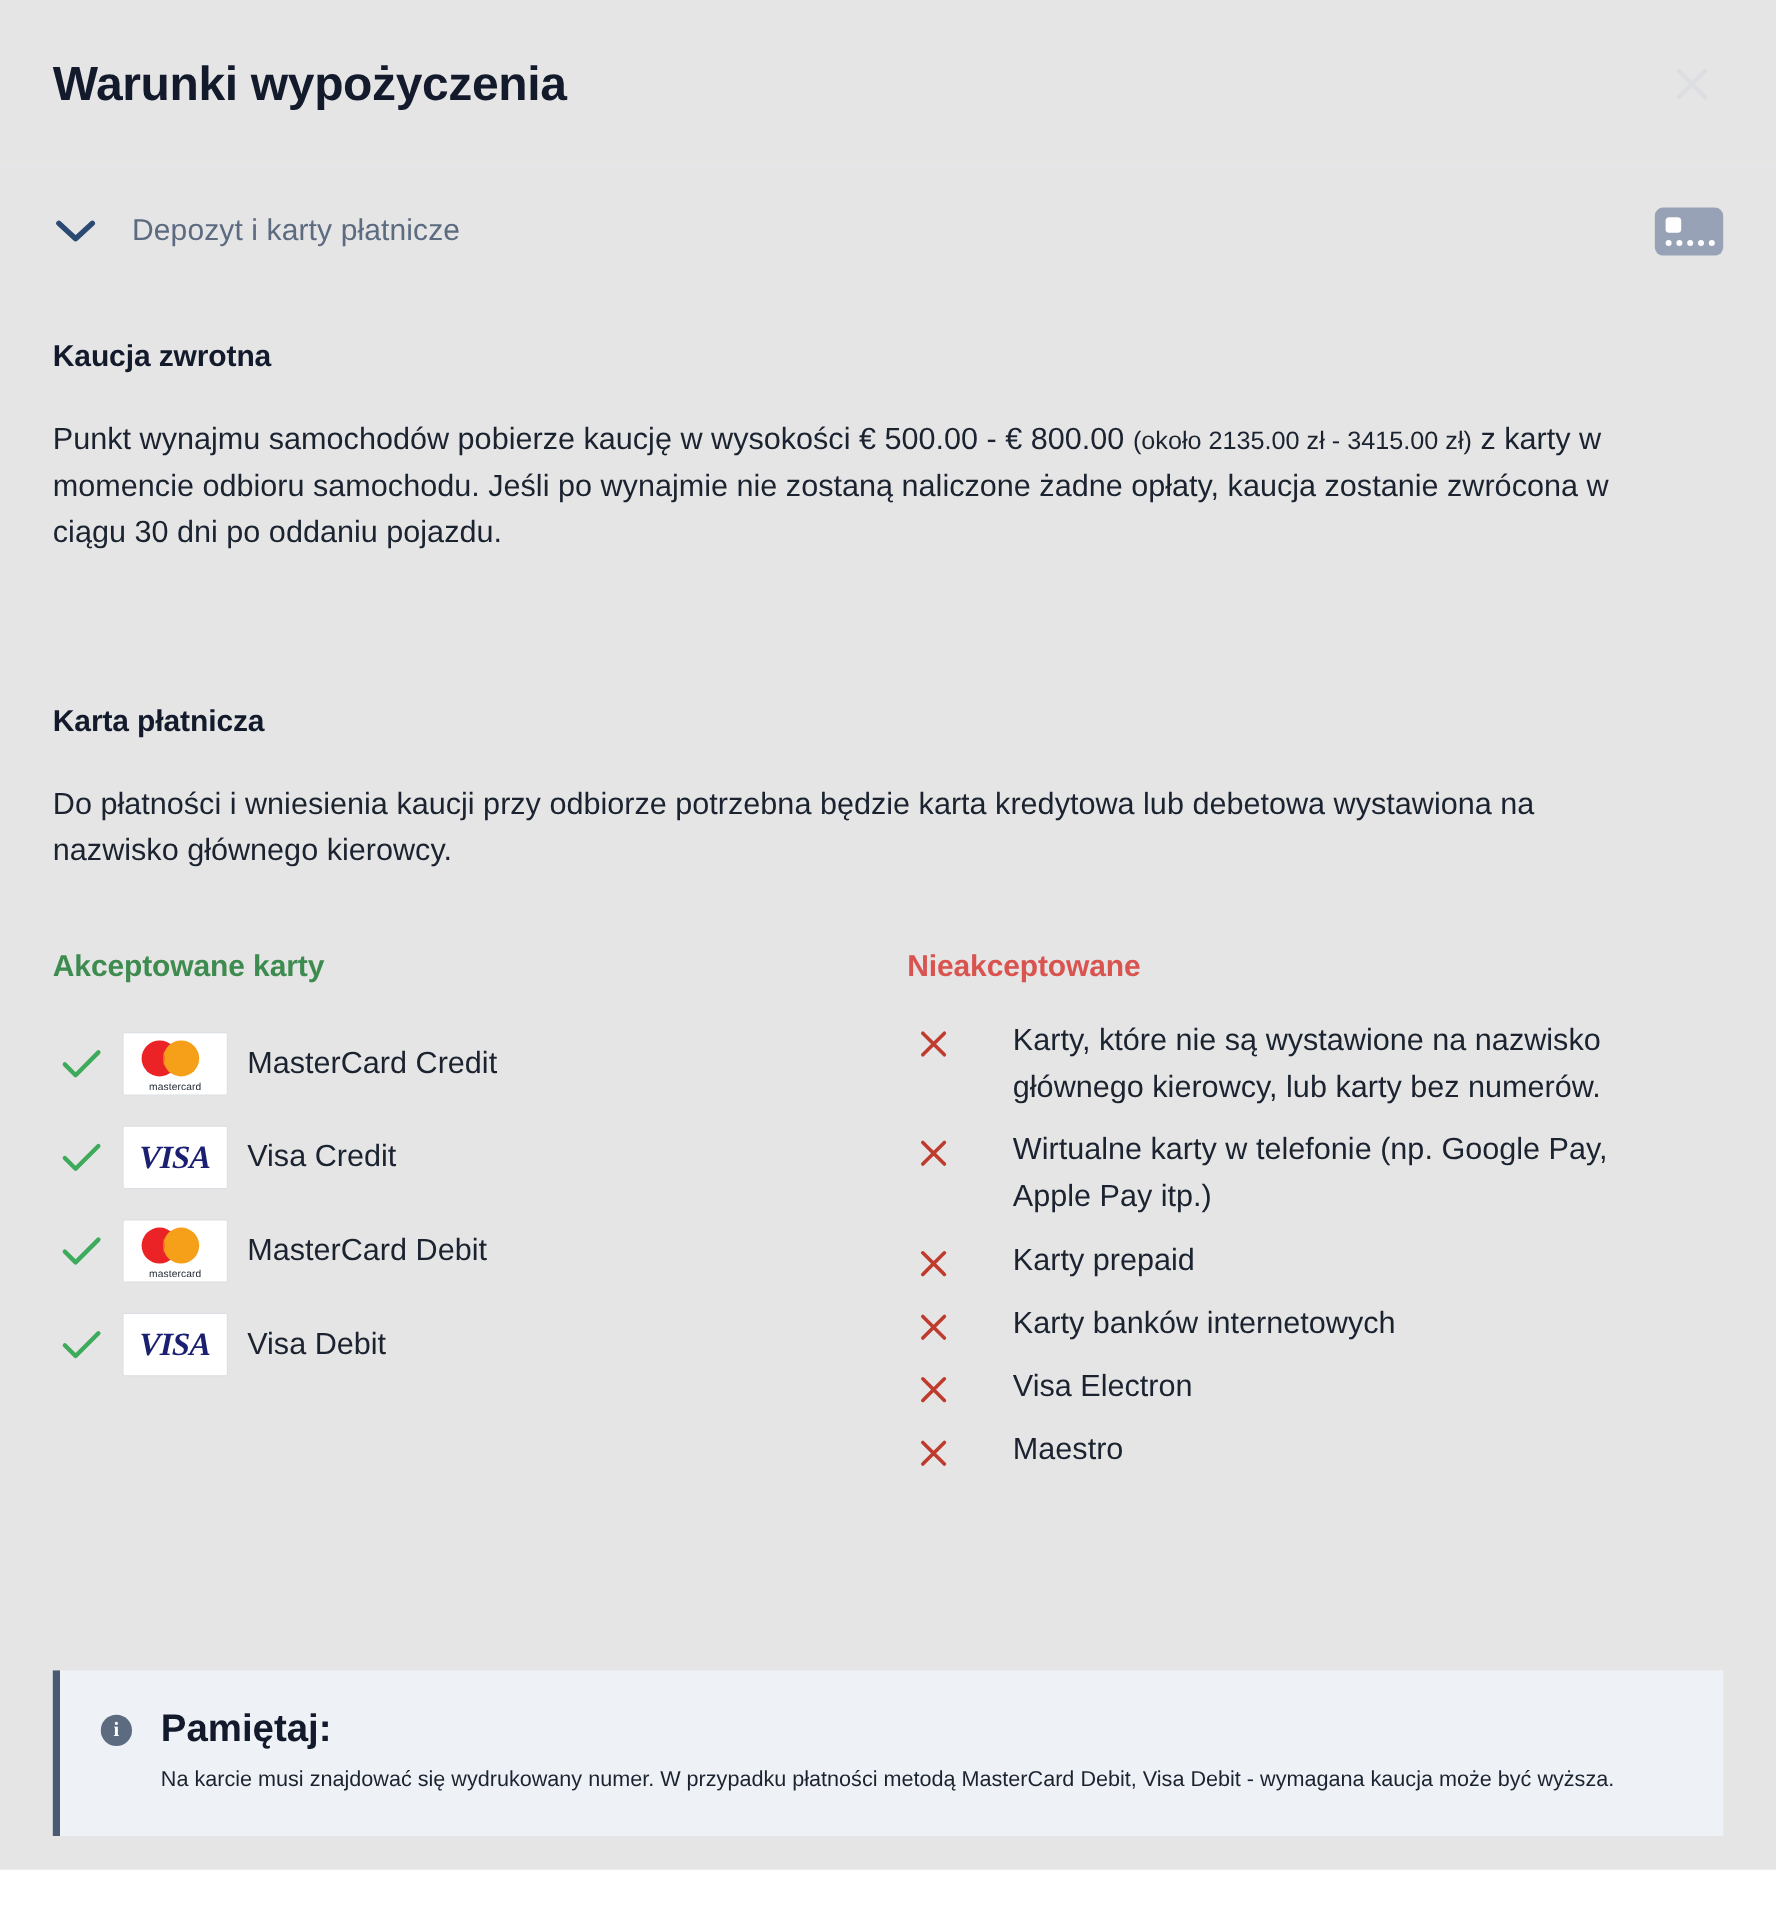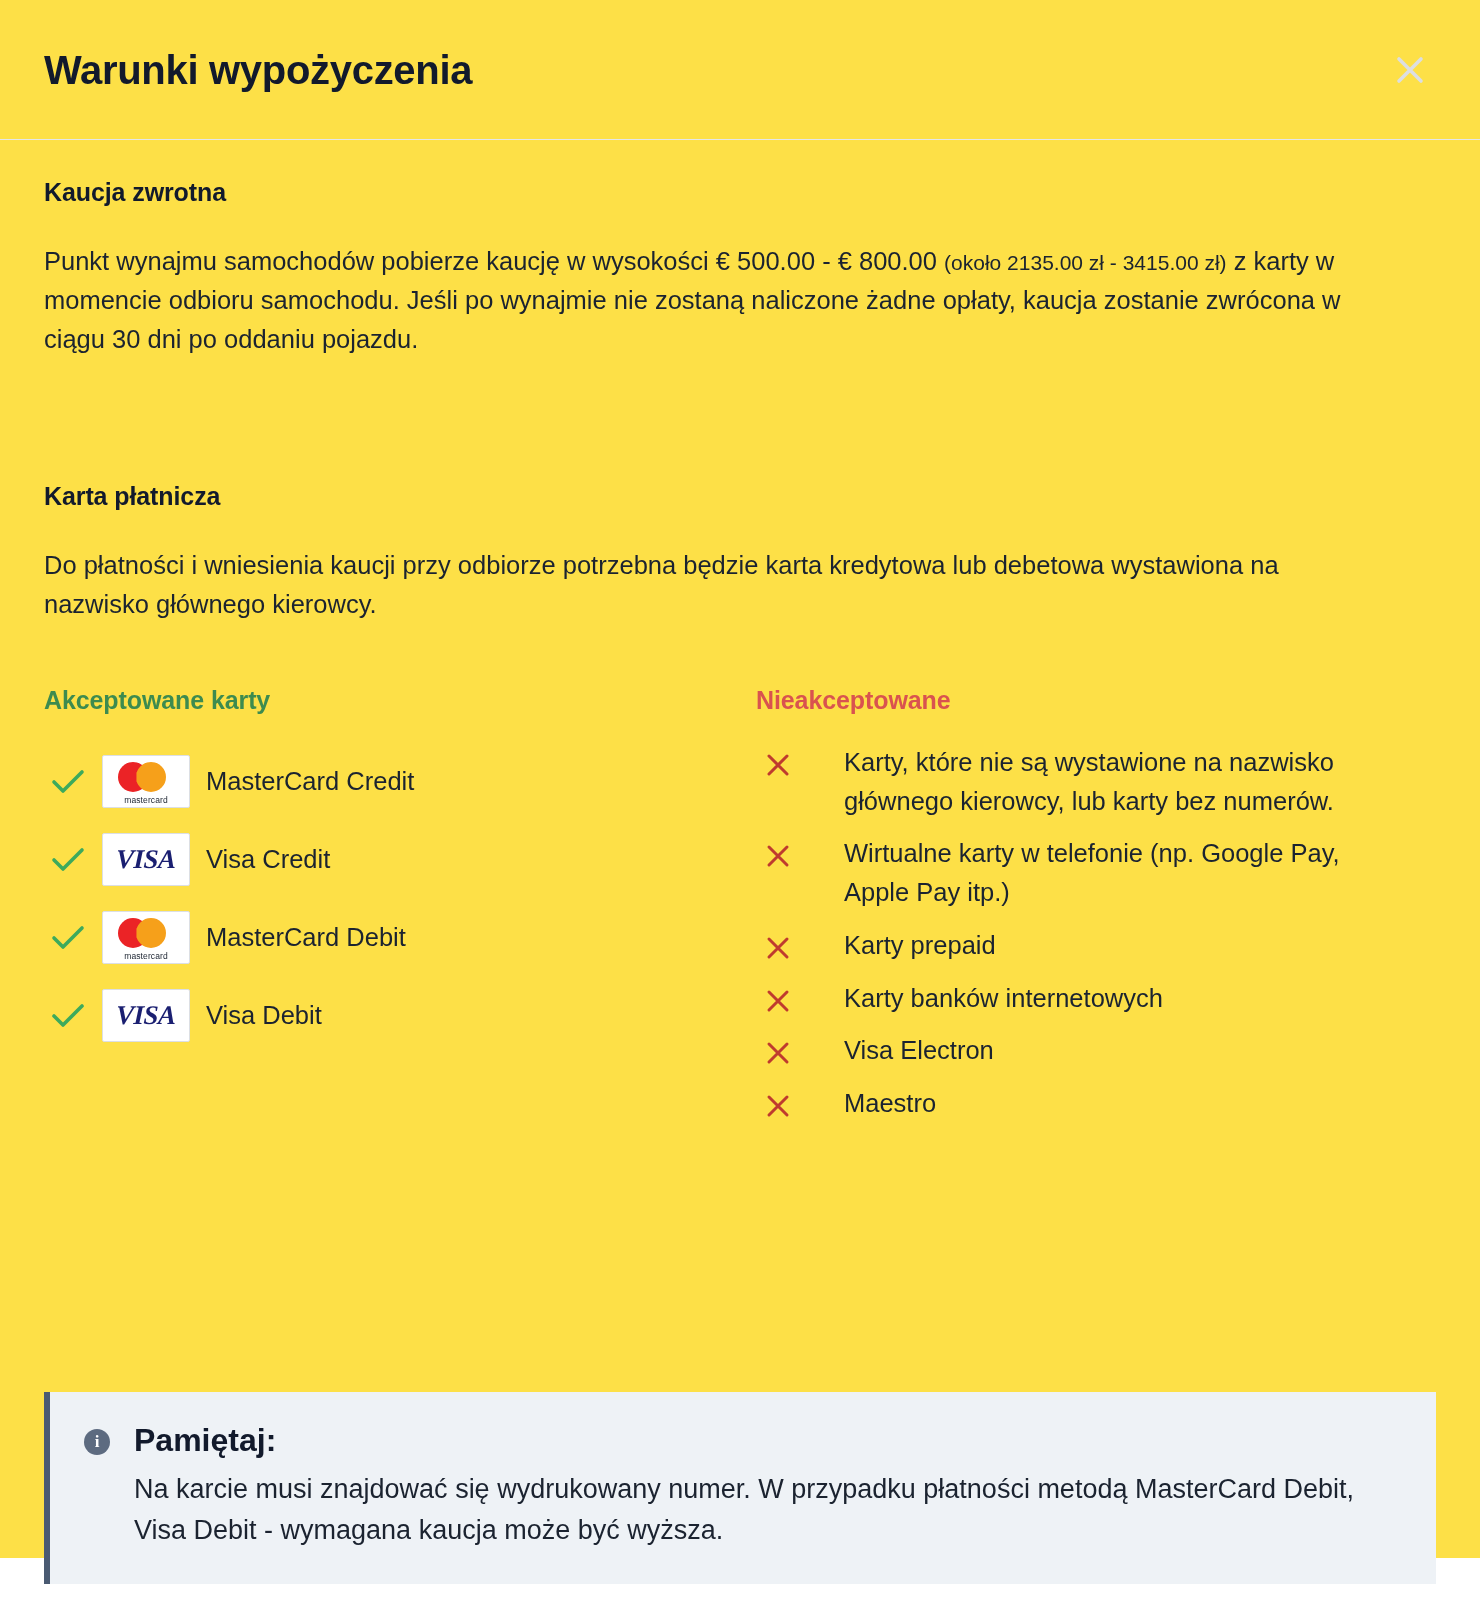--- a/index.html
+++ b/index.html
@@ -8,21 +8,21 @@
     height: 1610px;
     background: #ffffff;
     font-family: "Liberation Sans", sans-serif;
     color: #1b2330;
     overflow: hidden;
   }
 
   .modal {
     width: 1480px;
     height: 1558px;
-    background: #fde047;
+    background: #e5e5e5;
     position: relative;
   }
 
   
   .modal-header {
     height: 140px;
     padding: 0 44px;
     display: flex;
     align-items: center;
     justify-content: space-between;
@@ -241,21 +241,21 @@
     margin-top: 7px;
   }
   .info-content { padding-left: 24px; }
   .info-title {
     font-size: 32px;
     font-weight: bold;
     color: #121a2c;
     margin-bottom: 10px;
   }
   .info-text {
-    font-size: 27px;
+    font-size: 18px;
     line-height: 1.5;
     color: #1b2330;
     max-width: 1250px;
   }
 </style>
 </head>
 <body>
 
 <div class="modal">
 
@@ -263,20 +263,38 @@
     <div class="modal-title">Warunki wypożyczenia</div>
     <button class="close-btn">
       <span>
         <svg width="40" height="40" viewBox="0 0 40 40">
           <path d="M9 9 L31 31 M31 9 L9 31" stroke="#dcdee1" stroke-width="3.6" stroke-linecap="round" fill="none"></path>
         </svg>
       </span>
     </button>
   </div>
 
+  <div class="accordion-row">
+    <span class="chev">
+      <svg width="40" height="26" viewBox="0 0 40 26">
+        <path d="M6 6 L20 19 L34 6" stroke="#2b4a73" stroke-width="4.4" stroke-linecap="round" stroke-linejoin="round" fill="none"></path>
+      </svg>
+    </span>
+    <span class="accordion-label">Depozyt i karty płatnicze</span>
+    <span class="card-badge">
+      <span class="chip"></span>
+      <span class="dots">
+        <i></i>
+          <i></i>
+          <i></i>
+          <i></i>
+          <i></i>
+      </span>
+    </span>
+  </div>
 
   <div class="body-wrap">
 
     <div class="sec-title">Kaucja zwrotna</div>
     <p class="sec-para"><span>Punkt wynajmu samochodów pobierze kaucję w wysokości € 500.00 - € 800.00 </span><span class="approx">(około 2135.00 zł - 3415.00 zł)</span><span> z karty w momencie odbioru samochodu. Jeśli po wynajmie nie zostaną naliczone żadne opłaty, kaucja zostanie zwrócona w ciągu 30 dni po oddaniu pojazdu.</span></p>
 
     <div class="gap-big"></div>
 
     <div class="sec-title">Karta płatnicza</div>
     <p class="sec-para">Do płatności i wniesienia kaucji przy odbiorze potrzebna będzie karta kredytowa lub debetowa wystawiona na nazwisko głównego kierowcy.</p>

